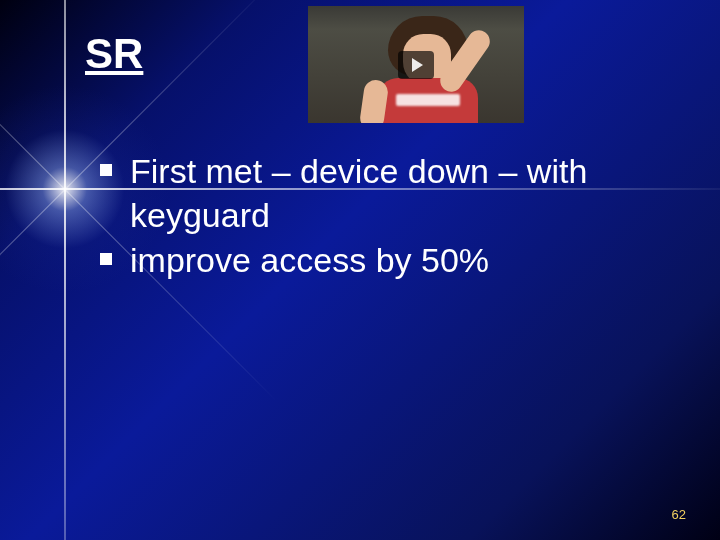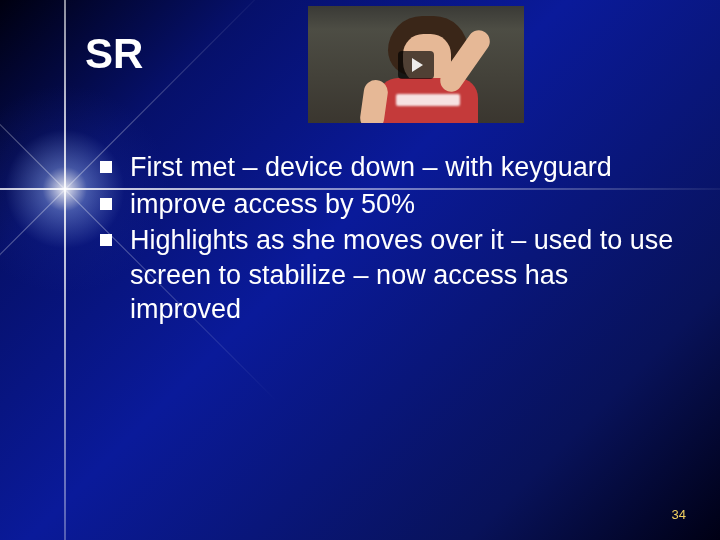--- a/index.html
+++ b/index.html
@@ -60,20 +60,21 @@
   }
   .flare-diag::before { transform: rotate(45deg); }
   .flare-diag::after  { transform: rotate(-45deg); }
 
   .title {
     position: absolute;
     left: 85px;
     top: 30px;
     font-size: 42px;
     font-weight: bold;
+    text-decoration: underline;
     color: #ffffff;
   }
 
   .video-thumb {
     position: absolute;
     top: 6px;
     left: 308px;
     width: 216px;
     height: 117px;
     background: linear-gradient(180deg, #3a3a36 0%, #4d4d44 20%, #3a362f 100%);
@@ -146,40 +147,40 @@
     border-top: 7px solid transparent;
     border-bottom: 7px solid transparent;
     margin-left: 2px;
   }
 
   .body {
     position: absolute;
     left: 100px;
     top: 150px;
     width: 580px;
-    font-size: 27px;
+    font-size: 34px;
     line-height: 1.28;
     color: #ffffff;
   }
   .bullet {
     position: relative;
     padding-left: 30px;
     margin-bottom: 2px;
   }
   .bullet .marker {
     position: absolute;
     left: 0;
     top: 0.42em;
     width: 12px;
     height: 12px;
     background: #ffffff;
   }
   .cont {
     padding-left: 30px;
-    margin-bottom: 2px;
+    margin-bottom: 12px;
   }
 
   .pagenum {
     position: absolute;
     right: 34px;
     bottom: 18px;
     font-size: 13px;
     color: #f2d060;
   }
 </style>
@@ -211,21 +212,17 @@
     <div class="bullet">
       <span class="marker"></span>
       <span>First met – device down – with keyguard</span>
     </div>
     <div class="bullet">
       <span class="marker"></span>
     </div>
     <div class="cont">
       <span>improve access by 50%</span>
     </div>
-    <div class="bullet">
-      <span class="marker"></span>
-      <span>Highlights as she moves over it – used to use screen to stabilize – now access has improved</span>
-    </div>
   </div>
 
-  <div class="pagenum">34</div>
+  <div class="pagenum">62</div>
 
 </div>
 
 </body></html>

